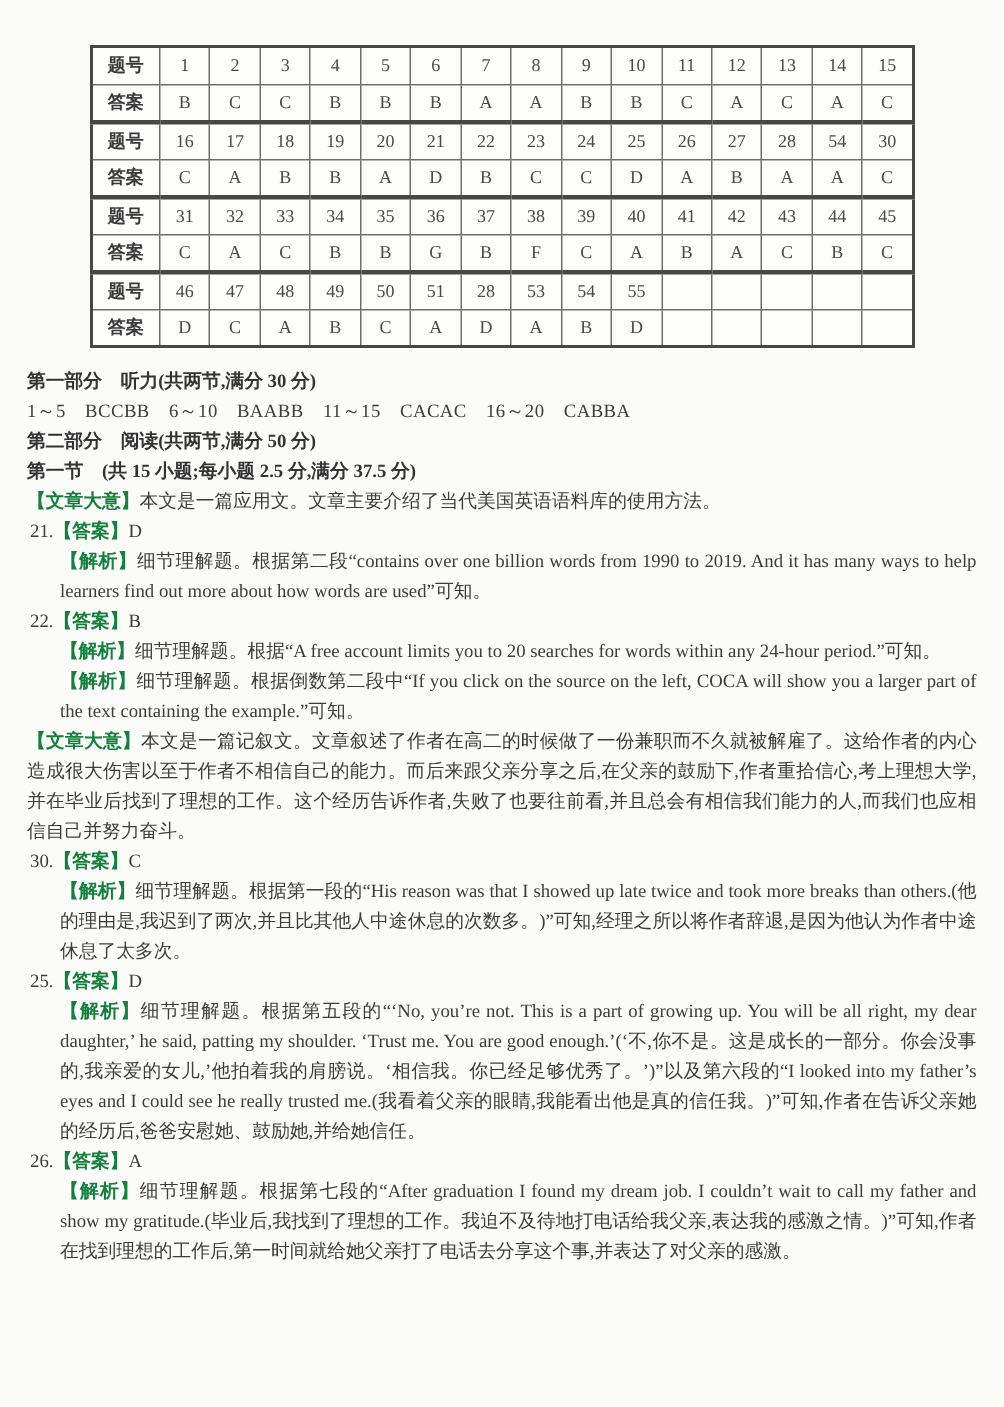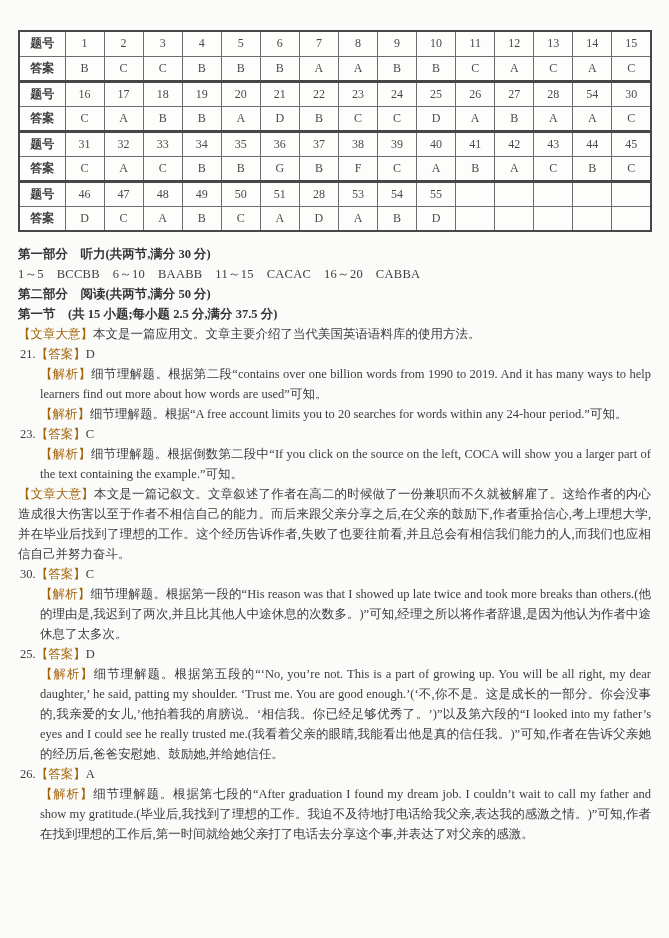--- a/index.html
+++ b/index.html
@@ -22,21 +22,21 @@
     font-size: 21px; font-weight: 700; margin: 6px 0 2px 0;
     letter-spacing: 0.5px; color: #353535;
   }
   .doc-subtitle {
     font-size: 16px; font-weight: 700; margin: 7px 0 0 0; color: #383838;
   }
   
   table.answer-table {
     border-collapse: collapse;
     table-layout: fixed;
-    width: 634px;
+    width: 550px;
     margin: 16px auto 12px auto;
     border: 2px solid #474747;
     background: #fdfdfc;
   }
   .answer-table th, .answer-table td {
     border: 1px solid #6e6e6e;
     height: 25px;
     padding: 0;
     text-align: center;
     vertical-align: middle;
@@ -57,21 +57,21 @@
   .content {
     margin-top: 8px;
     font-size: 12.5px;
     line-height: 1.6;
     text-align: justify;
     color: #3c3c3c;
   }
   .content p { margin: 0; }
   .part-heading { font-weight: 700; color: #333; }
   .answer-key { white-space: pre-wrap; letter-spacing: 0.3px; }
-  .summary b, .analysis b, .answer b { font-weight: 400; color: #a16207; }
+  .summary b, .analysis b, .answer b { font-weight: 700; color: #15803d; }
   .analysis { padding-left: 22px; }
   .answer { padding-left: 2px; }
 </style>
 </head>
 <body>
 
 <div class="page">
 
 
   <table class="answer-table">
@@ -224,22 +224,22 @@
   </table>
 
   <main class="content">
       <p class="para part-heading"><span>第一部分　听力(共两节,满分 30 分)</span></p>
       <p class="para answer-key"><span>1～5　BCCBB　6～10　BAABB　11～15　CACAC　16～20　CABBA</span></p>
       <p class="para part-heading"><span>第二部分　阅读(共两节,满分 50 分)</span></p>
       <p class="para part-heading"><span>第一节　(共 15 小题;每小题 2.5 分,满分 37.5 分)</span></p>
       <p class="para summary"><b>【文章大意】</b><span>本文是一篇应用文。文章主要介绍了当代美国英语语料库的使用方法。</span></p>
       <p class="para answer"><span>21.</span><b>【答案】</b><span>D</span></p>
       <p class="para analysis"><b>【解析】</b><span>细节理解题。根据第二段“contains over one billion words from 1990 to 2019. And it has many ways to help learners find out more about how words are used”可知。</span></p>
+      <p class="para answer"><span>22.</span><b>【答案】</b><span>B</span></p>
       <p class="para analysis"><b>【解析】</b><span>细节理解题。根据“A free account limits you to 20 searches for words within any 24-hour period.”可知。</span></p>
-      <p class="para answer"><span>23.</span><b>【答案】</b><span>C</span></p>
       <p class="para analysis"><b>【解析】</b><span>细节理解题。根据倒数第二段中“If you click on the source on the left, COCA will show you a larger part of the text containing the example.”可知。</span></p>
       <p class="para summary"><b>【文章大意】</b><span>本文是一篇记叙文。文章叙述了作者在高二的时候做了一份兼职而不久就被解雇了。这给作者的内心造成很大伤害以至于作者不相信自己的能力。而后来跟父亲分享之后,在父亲的鼓励下,作者重拾信心,考上理想大学,并在毕业后找到了理想的工作。这个经历告诉作者,失败了也要往前看,并且总会有相信我们能力的人,而我们也应相信自己并努力奋斗。</span></p>
       <p class="para answer"><span>30.</span><b>【答案】</b><span>C</span></p>
       <p class="para analysis"><b>【解析】</b><span>细节理解题。根据第一段的“His reason was that I showed up late twice and took more breaks than others.(他的理由是,我迟到了两次,并且比其他人中途休息的次数多。)”可知,经理之所以将作者辞退,是因为他认为作者中途休息了太多次。</span></p>
       <p class="para answer"><span>25.</span><b>【答案】</b><span>D</span></p>
       <p class="para analysis"><b>【解析】</b><span>细节理解题。根据第五段的“‘No, you’re not. This is a part of growing up. You will be all right, my dear daughter,’ he said, patting my shoulder. ‘Trust me. You are good enough.’(‘不,你不是。这是成长的一部分。你会没事的,我亲爱的女儿,’他拍着我的肩膀说。‘相信我。你已经足够优秀了。’)”以及第六段的“I looked into my father’s eyes and I could see he really trusted me.(我看着父亲的眼睛,我能看出他是真的信任我。)”可知,作者在告诉父亲她的经历后,爸爸安慰她、鼓励她,并给她信任。</span></p>
       <p class="para answer"><span>26.</span><b>【答案】</b><span>A</span></p>
       <p class="para analysis"><b>【解析】</b><span>细节理解题。根据第七段的“After graduation I found my dream job. I couldn’t wait to call my father and show my gratitude.(毕业后,我找到了理想的工作。我迫不及待地打电话给我父亲,表达我的感激之情。)”可知,作者在找到理想的工作后,第一时间就给她父亲打了电话去分享这个事,并表达了对父亲的感激。</span></p>
     </main>
 

